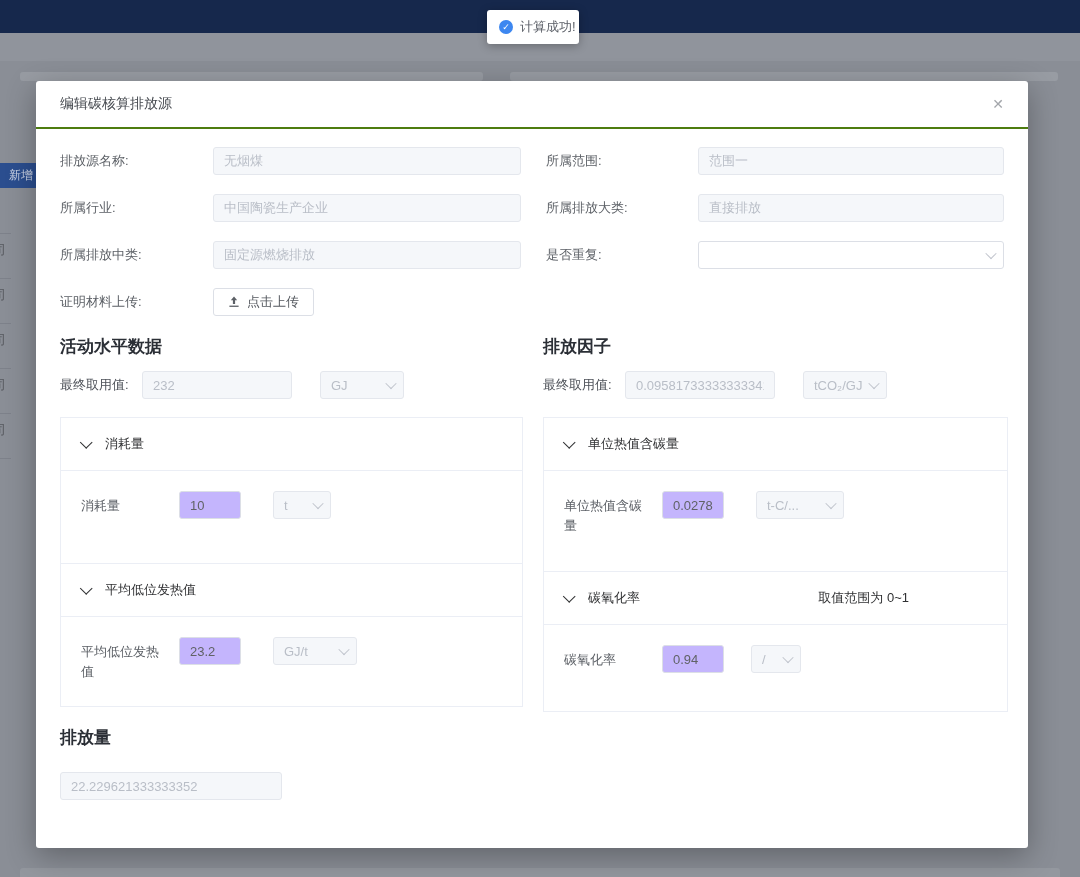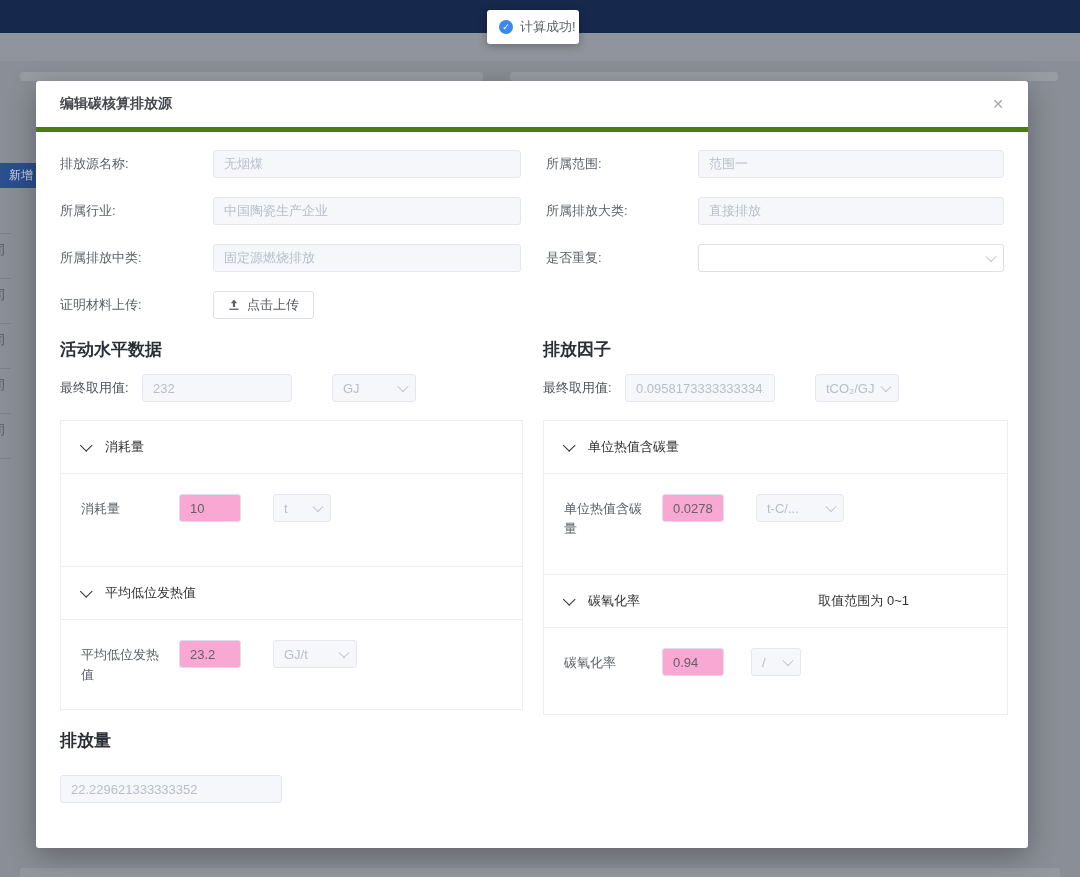--- a/index.html
+++ b/index.html
@@ -25,35 +25,35 @@
     border-radius:3px;box-shadow:0 2px 10px rgba(0,0,0,.28);display:flex;align-items:center;
     gap:7px;padding-left:12px;box-sizing:border-box;z-index:30;}
   .toast-icon{width:14px;height:14px;min-width:14px;border-radius:50%;background:#3d87f0;
     color:#fff;font-size:9px;line-height:14px;text-align:center;}
   .toast-icon::before{content:"✓";}
   .toast-text{font-size:13px;color:#5a5e66;white-space:nowrap;}
 
   
   .modal{position:absolute;left:36px;top:81px;width:992px;height:767px;background:#fff;
     border-radius:3px;box-shadow:0 8px 30px rgba(0,0,0,.30);z-index:20;box-sizing:border-box;}
-  .modal-header{height:46px;border-bottom:5px solid #4d7c0f;display:flex;align-items:center;
-    padding:0 24px;font-weight:bold;}
+  .modal-header{height:46px;border-bottom:2px solid #4d7c0f;display:flex;align-items:center;
+    padding:0 24px;}
   .modal-title{font-size:14px;color:#45494f;}
   .close{margin-left:auto;color:#a3a6ab;font-size:14px;cursor:pointer;line-height:1;}
   .close::before{content:"✕";}
   .modal-body{padding:18px 24px 0;}
 
   .form-row{display:flex;align-items:center;margin-bottom:19px;}
   .f-label{width:153px;min-width:153px;font-size:13px;color:#5c6066;}
   .f-label.r{width:152px;min-width:152px;margin-left:25px;}
   .ctrl{width:310px;}
   .ctrl.r{width:308px;}
 
   input.txt{box-sizing:border-box;width:100%;height:28px;border:1px solid #dcdfe6;
-    border-radius:3px;padding:0 10px;font-size:13px;color:#606266;background:#f9a8d4;
+    border-radius:3px;padding:0 10px;font-size:13px;color:#606266;background:#c4b5fd;
     font-family:inherit;outline:none;}
   input.txt:disabled{background:#f5f7fa;border-color:#e4e7ed;color:#b9bec7;}
 
   .select{box-sizing:border-box;height:28px;border:1px solid #e4e7ed;border-radius:3px;
     display:flex;align-items:center;padding:0 8px 0 10px;font-size:13px;color:#b9bec7;
     background:#f5f7fa;cursor:pointer;}
   .select.enabled{background:#fff;border-color:#dcdfe6;color:#606266;}
   .select .sv{flex:1;overflow:hidden;white-space:nowrap;text-overflow:ellipsis;}
   .chev{width:7px;height:7px;min-width:7px;border-right:1.4px solid #c0c4cc;
     border-bottom:1.4px solid #c0c4cc;transform:rotate(45deg) translate(-1px,-1px);margin-left:6px;}
@@ -61,21 +61,21 @@
   .upload-btn{display:inline-flex;align-items:center;gap:7px;height:28px;padding:0 14px;
     border:1px solid #dcdfe6;border-radius:3px;background:#fff;font-size:13px;color:#55595f;
     cursor:pointer;font-family:inherit;}
 
   .cols{display:flex;gap:20px;}
   .col{width:463px;min-width:463px;}
   .sec-title{font-size:17px;font-weight:bold;color:#2b2f36;margin:0 0 13px;}
   .final-row{display:flex;align-items:center;margin-bottom:18px;gap:8px;}
   .final-label{width:74px;min-width:74px;font-size:13px;color:#4d5158;}
   .final-input{width:150px !important;margin-right:20px;}
-  .final-select{width:84px;margin-left:12px;}
+  .final-select{width:84px;}
 
   .collapse{border:1px solid #ebeef5;}
   .c-header{height:52px;display:flex;align-items:center;padding:0 20px;cursor:pointer;}
   .c-header + .c-content,.c-content + .c-header{border-top:1px solid #ebeef5;}
   .c-arrow{width:8px;height:8px;min-width:8px;border-right:1.6px solid #303133;
     border-bottom:1.6px solid #303133;transform:rotate(45deg) translate(-1px,-2px);}
   .c-title{margin-left:15px;font-size:13px;color:#303133;}
   .c-note{margin-left:auto;margin-right:78px;font-size:13px;color:#303133;}
   .c-content{box-sizing:border-box;padding:20px;}
   .c-content.h1{height:93px;}

